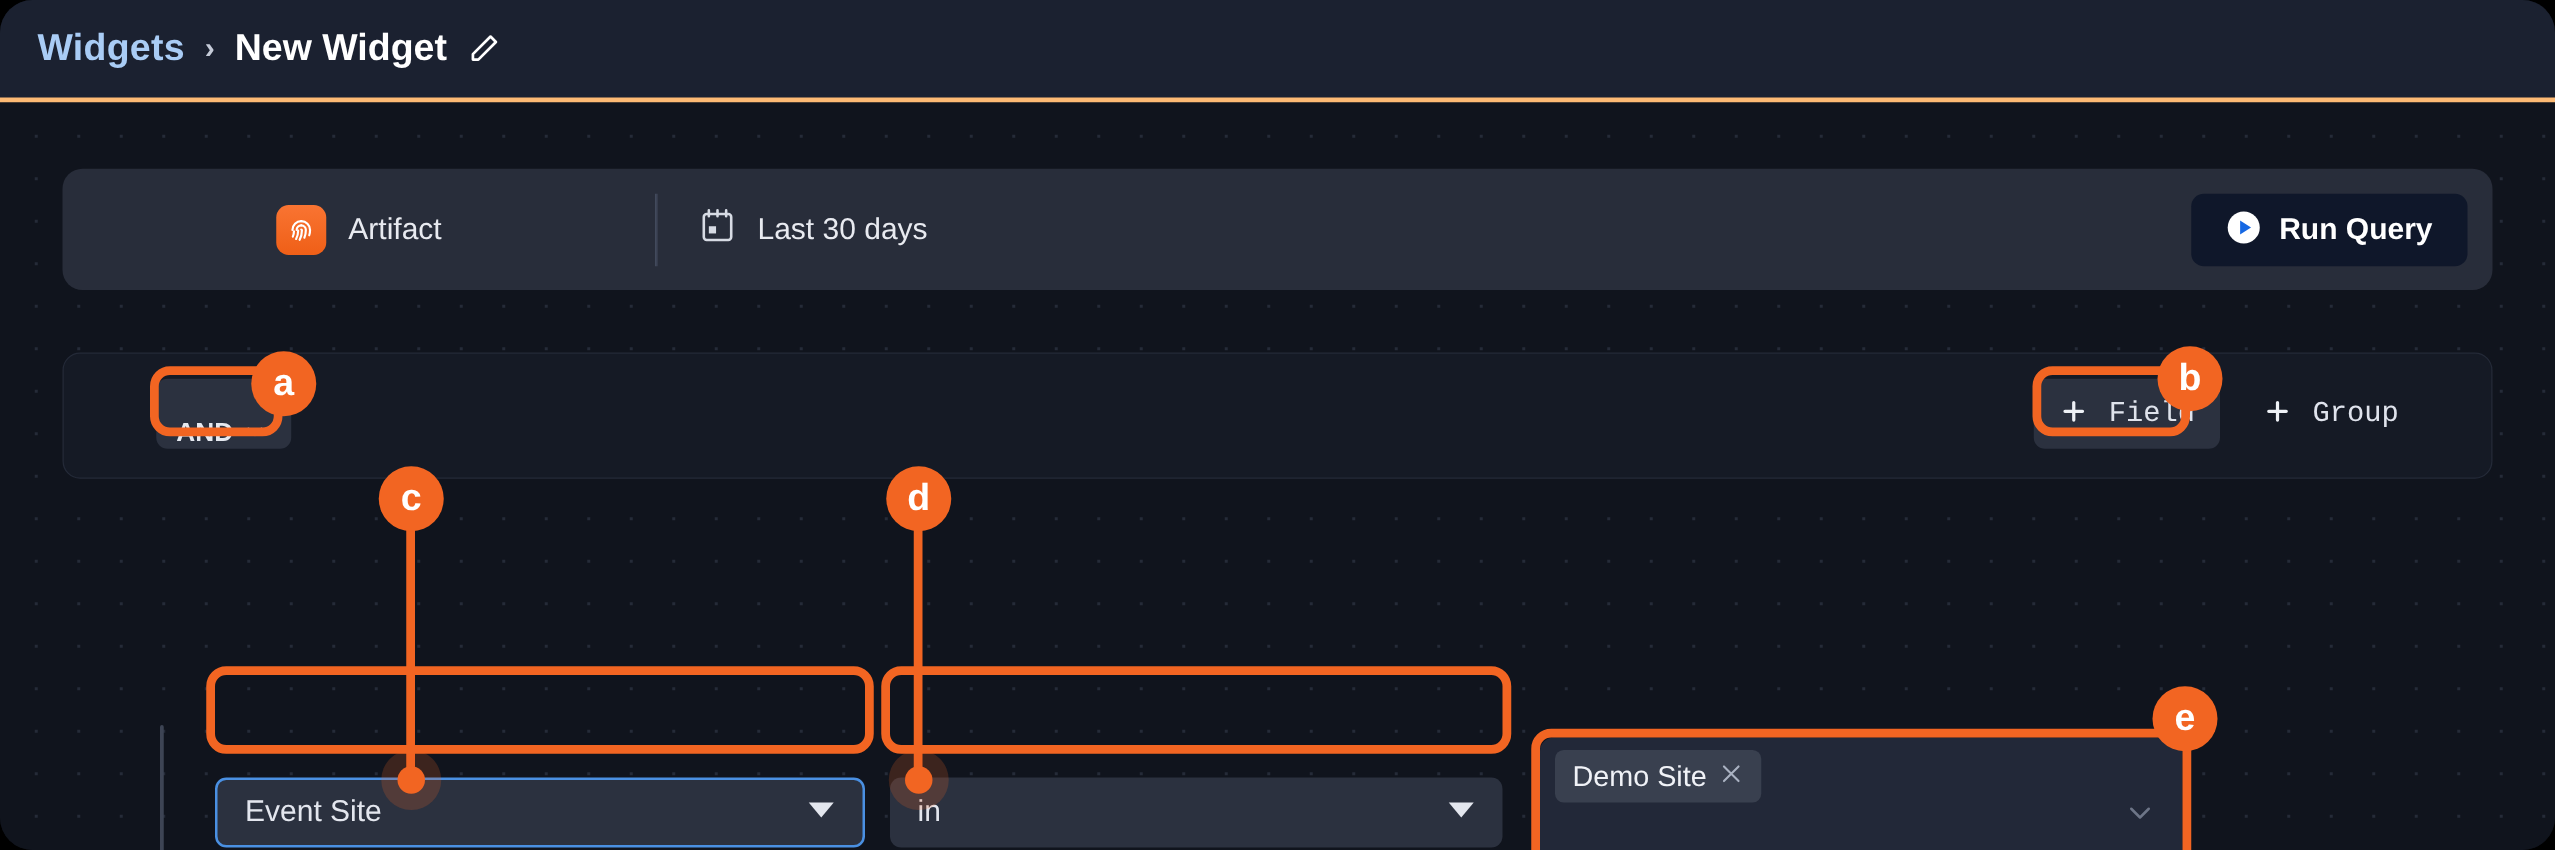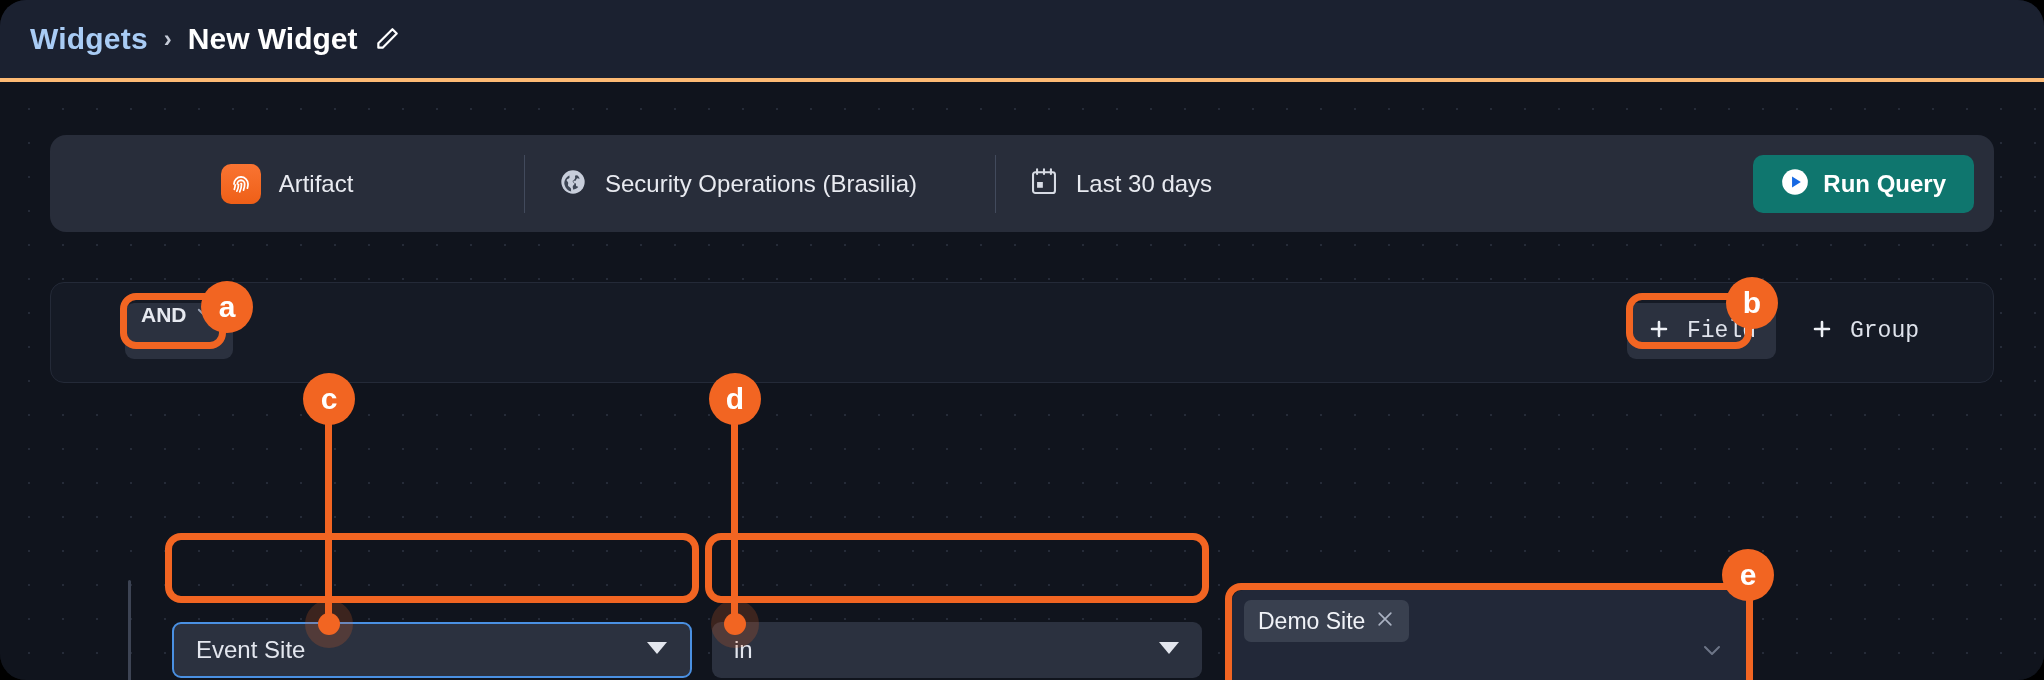--- a/index.html
+++ b/index.html
@@ -68,40 +68,40 @@
     display: flex; align-items: center; justify-content: center;
     flex-shrink: 0;
   }
   .qlabel { color: #e8eaf0; font-size: 24px; white-space: nowrap; }
   .globe-icon { width: 28px; height: 28px; flex-shrink: 0; }
   .cal-icon { width: 28px; height: 30px; flex-shrink: 0; }
 
   #run-query {
     position: absolute; right: 20px; top: 20px;
     height: 58px; padding: 0 28px;
-    background: #0f766e; border-radius: 10px;
+    background: #0f172a; border-radius: 10px;
     display: flex; align-items: center; gap: 14px;
     cursor: pointer;
   }
   #run-query .rq-label { color:#fff; font-size: 24px; font-weight: 600; white-space: nowrap; }
   .play-icon { width: 28px; height: 28px; }
 
   
   #filter-panel {
     position: absolute; left: 50px; top: 200px;
     width: 1944px; height: 101px;
     background: #151a25;
     border: 1px solid #242a38;
     border-radius: 14px;
   }
   #and-select {
     position: absolute; left: 74px; top: 20px;
     width: 108px; height: 56px;
     background: #2b313f; border-radius: 9px;
-    display: flex; align-items: flex-start; gap: 8px;
+    display: flex; align-items: flex-end; gap: 8px;
     padding-left: 16px; cursor: pointer;
   }
   #and-select .and-label { color:#e6e9f0; font-size: 21px; font-weight: bold; }
   .chev-sm { width: 18px; height: 18px; }
 
   #add-buttons {
     position: absolute; right: 54px; top: 20px;
     display: flex; align-items: center; gap: 14px;
   }
   .add-btn {
@@ -212,30 +212,20 @@
             <path d="M8.2 18.6c1-1.8 1.5-3.9 1.5-6.1"></path>
             <path d="M5.5 12c0-3.6 2.9-6.5 6.5-6.5"></path>
             <path d="M5.8 16.9c.5-1.2.8-2.6.8-4"></path>
           </svg>
         </span>
         <span class="qlabel">Artifact</span>
       </div>
 
       <div class="qdivider"></div>
 
-      <div class="qseg second">
-        <span>
-          <svg class="globe-icon" viewBox="0 0 24 24">
-            <circle cx="12" cy="12" r="10" fill="#c8cedb"></circle>
-            <path d="M9 5.5c-.6 1.3.4 1.8 0 2.8-.5 1.1-2.1.7-2.4 1.9-.2.9.9 1.3 1.2 2.2.3 1-.4 1.9 0 2.8.5 1.1 1.9 1.2 2.4 2.3.4.9-.1 1.9.3 2.7-2.8-.6-5-2.8-5.7-5.6-.8-3.2.8-6.5 3.6-8 .2-.1.4-.2.6-.3z" fill="#3e4655"></path>
-            <path d="M15.6 6.3c1 .7 1.7 1.7 2.1 2.8-.9.2-1.6-.5-2.3-.2-.8.4-.6 1.7-1.4 2-.7.3-1.4-.5-2-.1-.5.4-.2 1.3.2 1.7.6.5 1.6.2 2.1.8.5.6 0 1.6.5 2.2.4.5 1.2.3 1.7.7-1.1 1.3-2.7 2.1-4.5 2.2.2-.9-.4-1.7-.2-2.6.2-1 1.4-1.3 1.5-2.3.1-.9-1-1.4-1-2.3 0-1 1.2-1.4 1.5-2.4.2-.8-.3-1.7.1-2.4z" fill="#3e4655"></path>
-          </svg>
-        </span>
-        <span class="qlabel">Security Operations (Brasilia)</span>
-      </div>
 
       <div class="qdivider"></div>
 
       <div class="qseg third">
         <span>
           <svg class="cal-icon" viewBox="0 0 24 26" fill="none" stroke="#d7dbe4" stroke-width="1.8">
             <rect x="2.5" y="4.5" width="19" height="18" rx="2"></rect>
             <path d="M6 2v4M12 2v4M18 2v4" stroke-linecap="round"></path>
             <rect x="6" y="13" width="5" height="5" fill="#d7dbe4" stroke="none"></rect>
           </svg>

